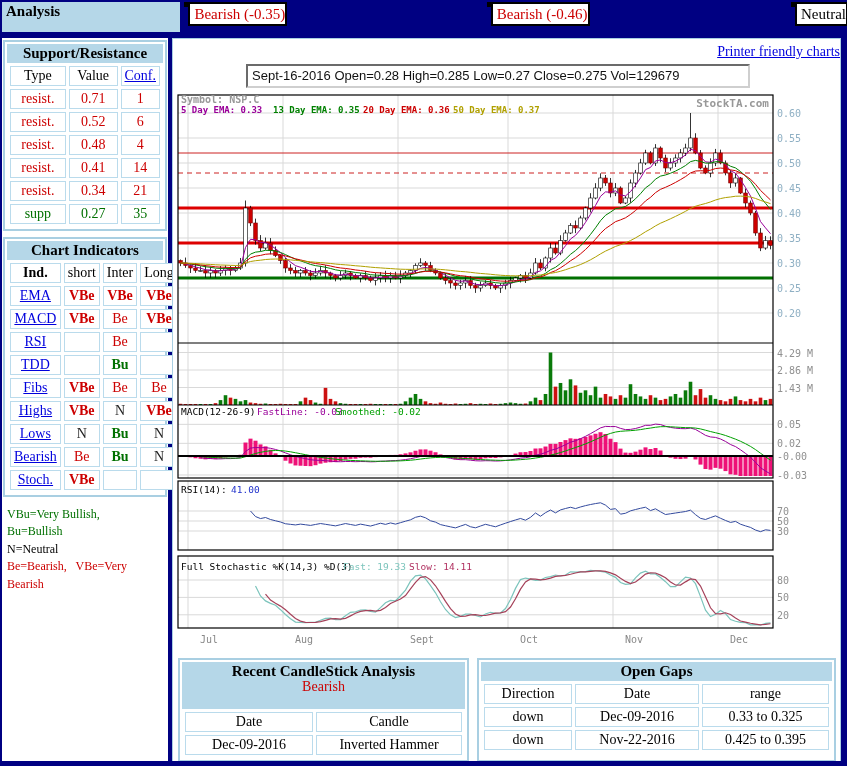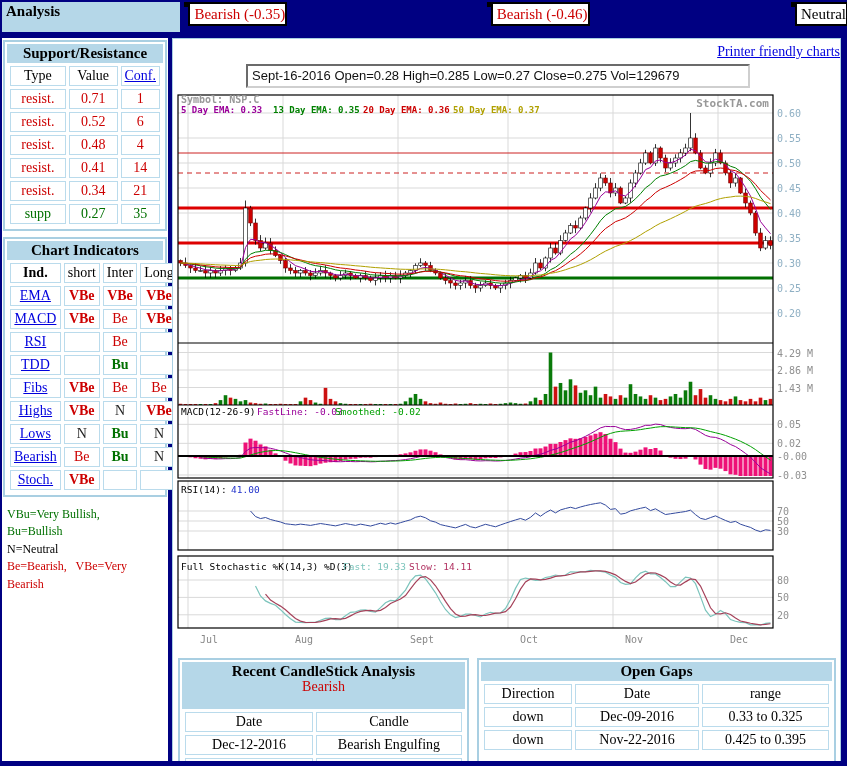--- a/index.html
+++ b/index.html
@@ -767,24 +767,20 @@
           <div class="sb-title">
             <div>Recent CandleStick Analysis</div>
             <div class="sb-sub">Bearish</div>
           </div>
           <table class="sb">
             <tbody id="cs-body">
             <tr>
               <td style="width:128px">Date</td>
               <td>Candle</td>
             </tr>
-            <tr>
-                  <td>Dec-12-2016</td>
-                  <td>Bearish Engulfing</td>
-                </tr>
                 <tr>
                   <td>Dec-09-2016</td>
                   <td>Inverted Hammer</td>
                 </tr>
               </tbody>
           </table>
         </div>
 
         <div class="sb-box gaps-box">
           <div class="sb-title">Open Gaps</div>

